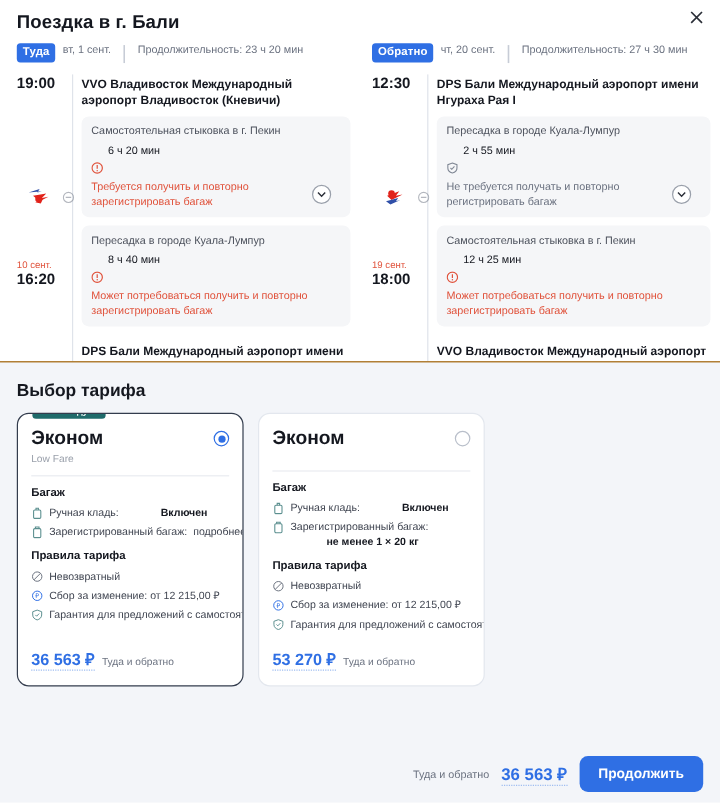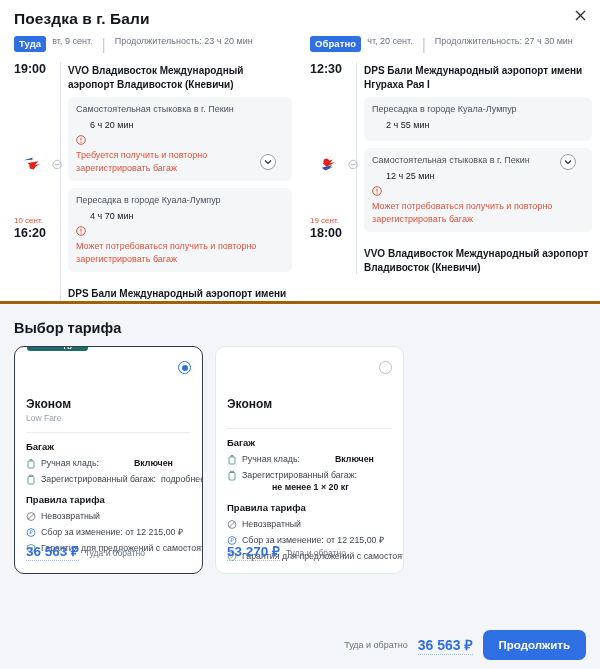--- a/index.html
+++ b/index.html
@@ -70,41 +70,41 @@
     position: absolute; right: 16px; width: 16px; height: 16px;
     border-radius: 50%; border: 1px solid #9aa0ab;
     display: flex; align-items: center; justify-content: center;
     cursor: pointer; background: #fff;
   }
   .expand-btn svg { display: block; }
 
   
   .fare-section {
     position: absolute; left: 0; right: 0; top: 301px; bottom: 0;
-    background: #f3f5f9; border-top: 3px solid #a16207;
+    background: #f3f5f9; border-top: 1px solid #a16207;
     padding: 16px 14px 0 14px;
   }
   .fare-title { font-size: 14.5px; font-weight: 700; color: #14171f; margin-bottom: 10px; }
 
   .cards { display: flex; gap: 12px; }
   .card {
     position: relative; width: 189px; background: #fff;
     border-radius: 10px; padding: 12px 11px 10px 11px;
     height: 228px; overflow: hidden;
   }
   .card.selected { border: 1.6px solid #333c4d; }
   .card.plain { border: 1px solid #e3e7ee; }
 
   .rec-badge {
     position: absolute; top: -9px; left: 12px;
     background: #1f6b6b; color: #fff; font-size: 7.5px; font-weight: 700;
     padding: 2px 5px; border-radius: 3px; letter-spacing: .1px;
   }
   .card-head { display: flex; justify-content: space-between; align-items: flex-start; }
-  .card-name { font-size: 12px; font-weight: 700; color: #14171f; margin-top: 38px; }
+  .card-name { font-size: 16px; font-weight: 700; color: #14171f; }
   .card-sub { font-size: 8.5px; color: #9aa0ab; margin-top: 2px; }
   .radio {
     width: 13px; height: 13px; border-radius: 50%; border: 1.4px solid #b9bfca;
     flex: 0 0 auto; margin-top: 2px;
   }
   .radio.on { border-color: #2f6fe4; position: relative; }
   .radio.on::after {
     content: ""; position: absolute; left: 2.5px; top: 2.5px;
     width: 6px; height: 6px; border-radius: 50%; background: #2f6fe4;
   }
@@ -147,21 +147,21 @@
         <path d="M1 1 L10 10 M10 1 L1 10" stroke="#2b2f38" stroke-width="1.4" fill="none"></path>
       </svg>
     </button>
   </div>
 
   <div class="itin-wrap">
 
     <div class="itin-col">
       <div class="dir-row">
         <span class="dir-badge">Туда</span>
-        <span class="dir-meta">вт, 9 сент.</span>
+        <span class="dir-meta">вт, 1 сент.</span>
         <span class="dir-sep">|</span>
         <span class="dir-meta">Продолжительность: 23 ч 20 мин</span>
       </div>
 
       <div class="seg">
         <div class="seg-line"></div>
 
         <div class="timecol" style="top:0;">
           <div class="t-time">19:00</div>
         </div>
@@ -194,21 +194,21 @@
               <svg class="note-ico" viewBox="0 0 10 10">
                 <circle cx="5" cy="5" r="4.3" fill="none" stroke="#e0523b" stroke-width="1"></circle>
                 <path d="M5 2.6 V5.6" stroke="#e0523b" stroke-width="1"></path>
                 <circle cx="5" cy="7.2" r=".6" fill="#e0523b"></circle>
               </svg>
               <span>Требуется получить и повторно зарегистрировать багаж</span>
             </div>
           </div>
           <div class="layover">
             <div class="lay-title">Пересадка в городе Куала-Лумпур</div>
-            <div class="lay-dur">4 ч 70 мин</div>
+            <div class="lay-dur">8 ч 40 мин</div>
             <div class="lay-note warn">
               <svg class="note-ico" viewBox="0 0 10 10">
                 <circle cx="5" cy="5" r="4.3" fill="none" stroke="#e0523b" stroke-width="1"></circle>
                 <path d="M5 2.6 V5.6" stroke="#e0523b" stroke-width="1"></path>
                 <circle cx="5" cy="7.2" r=".6" fill="#e0523b"></circle>
               </svg>
               <span>Может потребоваться получить и повторно зарегистрировать багаж</span>
             </div>
           </div>
         </div>
@@ -252,20 +252,27 @@
         <div class="expand-btn" style="top:92px;">
           <svg width="8" height="6" viewBox="0 0 8 6">
             <path d="M1 1.5 L4 4.5 L7 1.5" stroke="#2b2f38" stroke-width="1.2" fill="none"></path>
           </svg>
         </div>
 
         <div class="layovers">
           <div class="layover">
             <div class="lay-title">Пересадка в городе Куала-Лумпур</div>
             <div class="lay-dur">2 ч 55 мин</div>
+            <div class="lay-note ok">
+              <svg class="note-ico" viewBox="0 0 10 10">
+                <path d="M5 .8 L8.8 2.2 V5 C8.8 7.2 7 8.7 5 9.2 C3 8.7 1.2 7.2 1.2 5 V2.2 Z" fill="none" stroke="#7f8794" stroke-width=".9"></path>
+                <path d="M3.4 5 L4.5 6.1 L6.7 3.7" stroke="#7f8794" stroke-width=".9" fill="none"></path>
+              </svg>
+              <span>Не требуется получать и повторно регистрировать багаж</span>
+            </div>
           </div>
           <div class="layover">
             <div class="lay-title">Самостоятельная стыковка в г. Пекин</div>
             <div class="lay-dur">12 ч 25 мин</div>
             <div class="lay-note warn">
               <svg class="note-ico" viewBox="0 0 10 10">
                 <circle cx="5" cy="5" r="4.3" fill="none" stroke="#e0523b" stroke-width="1"></circle>
                 <path d="M5 2.6 V5.6" stroke="#e0523b" stroke-width="1"></path>
                 <circle cx="5" cy="7.2" r=".6" fill="#e0523b"></circle>
               </svg>

